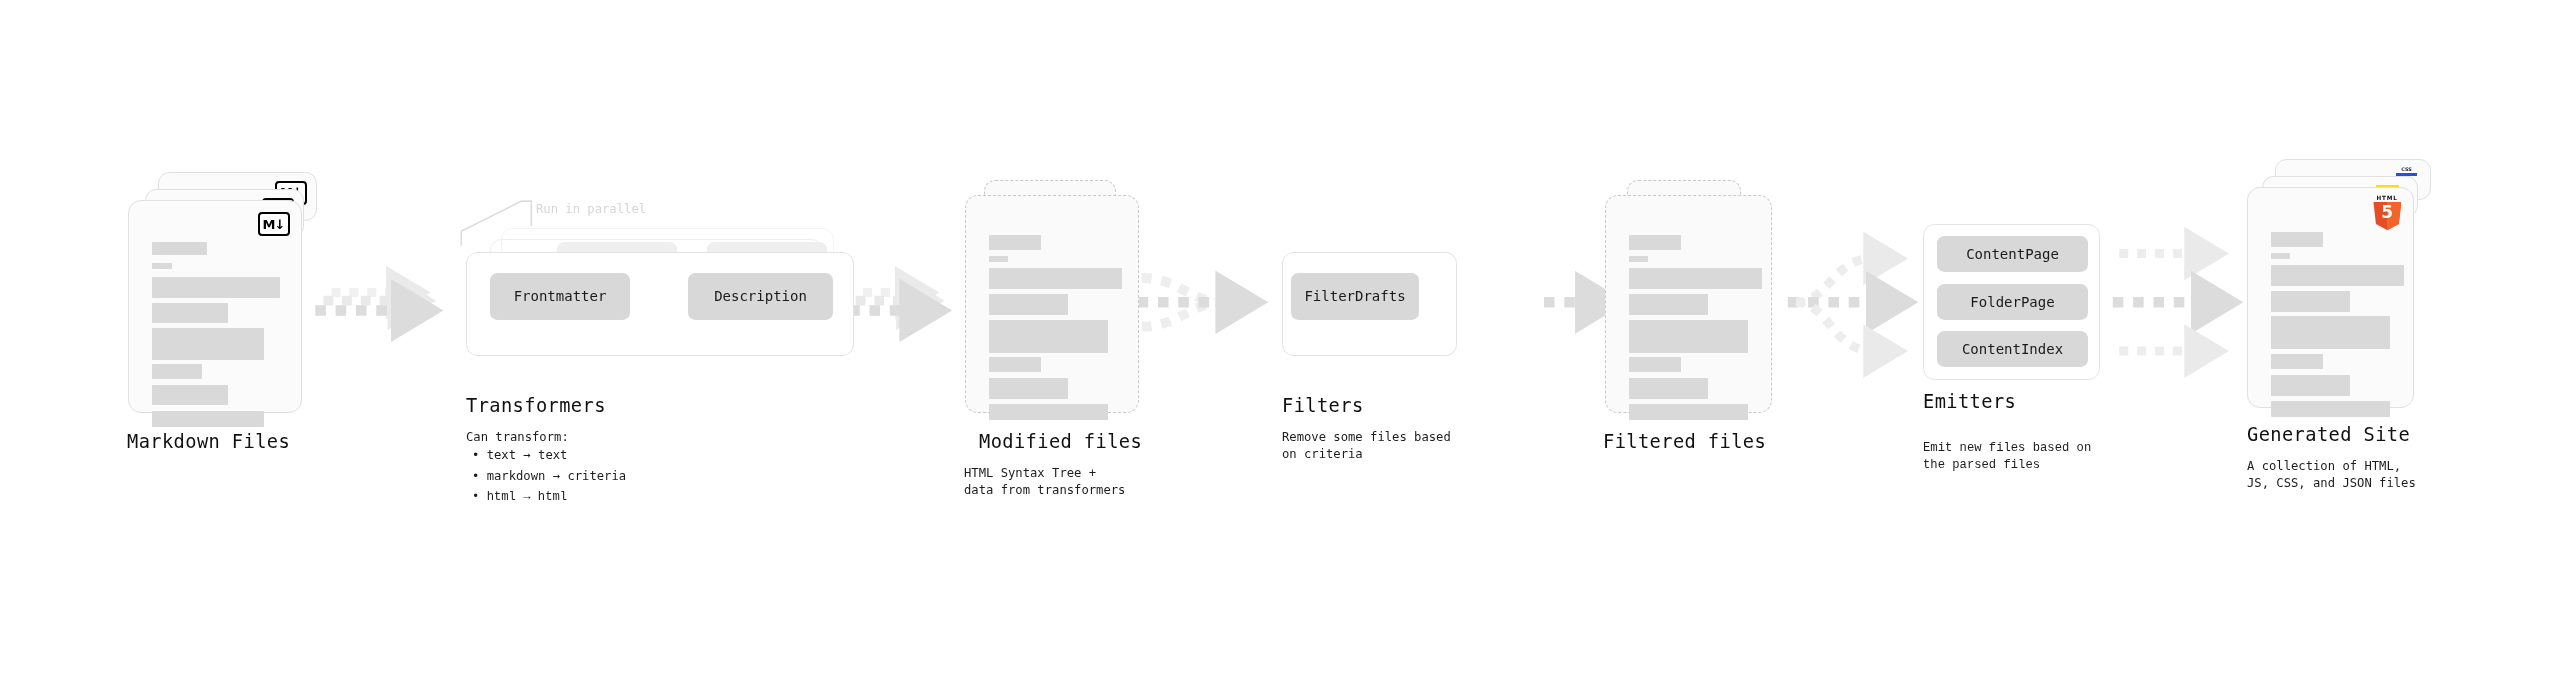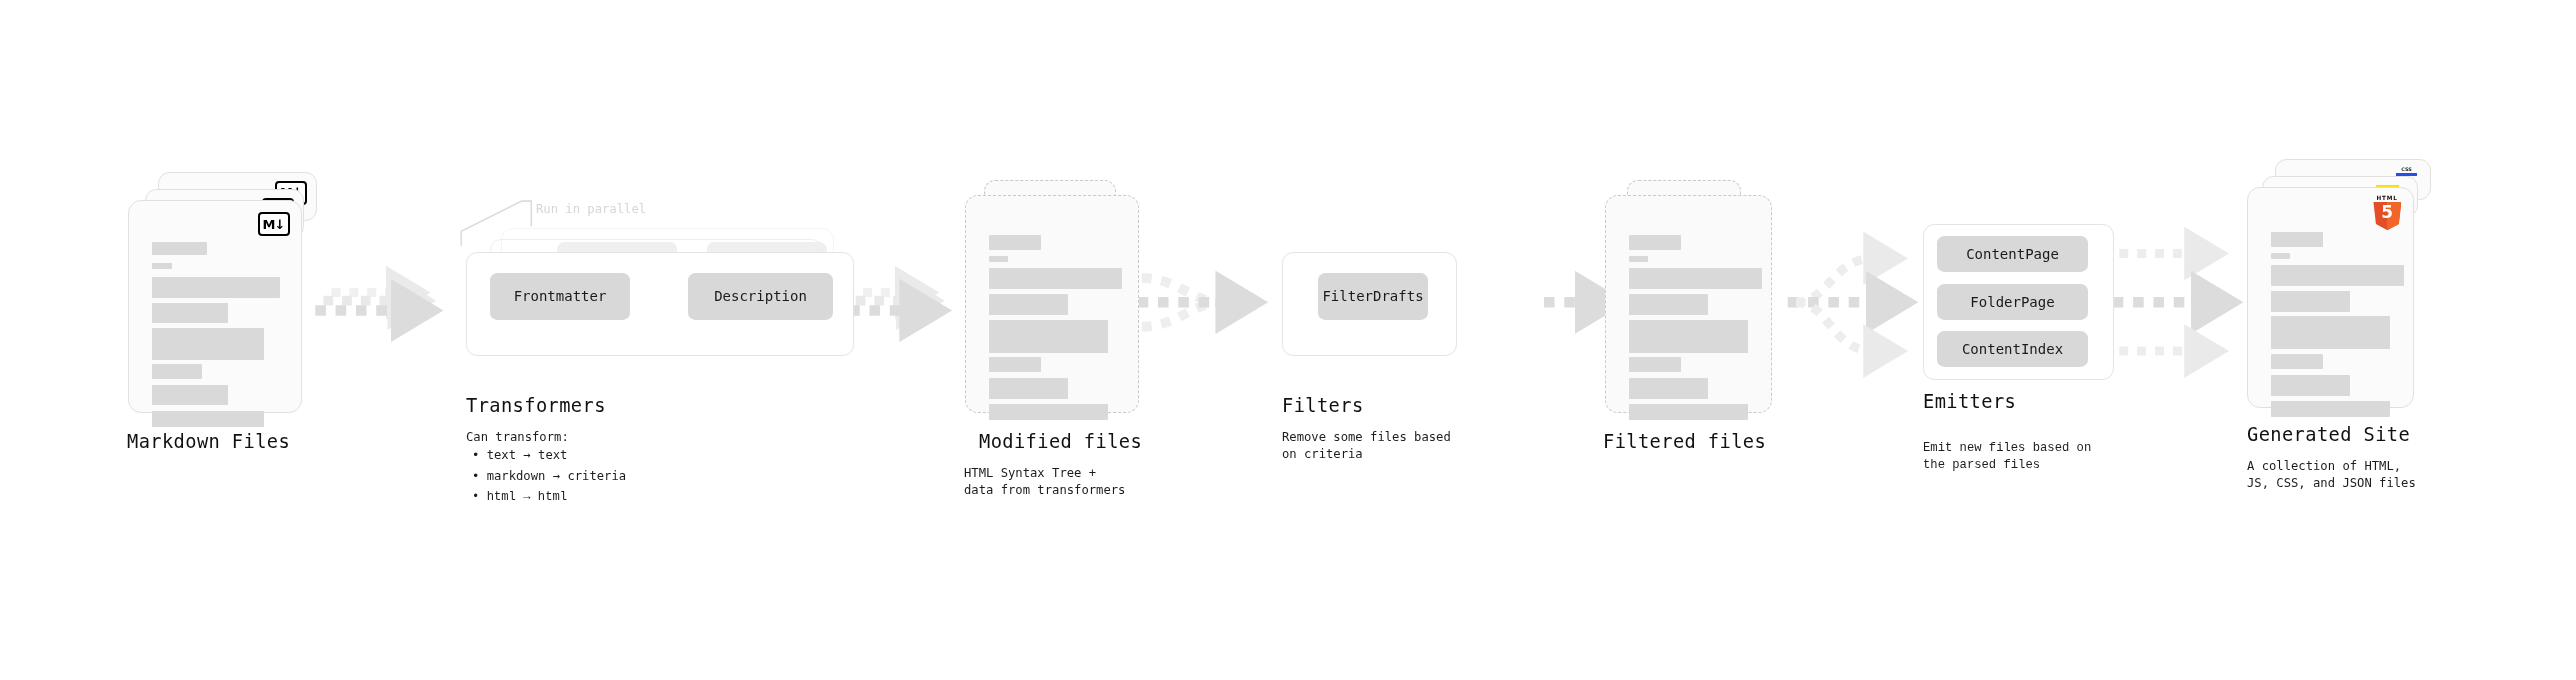--- a/index.html
+++ b/index.html
@@ -248,21 +248,21 @@
       </div>
     </div>
 
     <div class="title" style="left:979px;top:431px;">Modified files</div>
     <div class="caption" style="left:964px;top:465px;">HTML Syntax Tree +
 data from transformers</div>
   </div>
 
   <div class="node">
     <div class="group" style="left:1282px;top:252px;width:175px;height:104px;">
-      <div class="pill" style="left:35px;top:19.5px;width:110px;height:47px;">FilterDrafts</div>
+      <div class="pill" style="left:8px;top:19.5px;width:128px;height:47px;">FilterDrafts</div>
     </div>
 
     <div class="title" style="left:1282px;top:395px;">Filters</div>
     <div class="caption" style="left:1282px;top:429px;">Remove some files based
 on criteria</div>
   </div>
 
   <div class="node">
 
     <div class="doccard dashed" style="left:1627px;top:180px;width:114px;height:32.5px;border-radius:11.4px;"></div>
@@ -277,21 +277,21 @@
         <div class="bar" style="left:23px;top:161px;width:52px;height:15.4px;"></div>
         <div class="bar" style="left:23px;top:182px;width:79px;height:21px;"></div>
         <div class="bar" style="left:23px;top:208px;width:119px;height:16.3px;"></div>
       </div>
     </div>
 
     <div class="title" style="left:1603px;top:431px;">Filtered files</div>
   </div>
 
   <div class="node">
-    <div class="group" style="left:1923px;top:224px;width:191px;height:156px;">
+    <div class="group" style="left:1923px;top:224px;width:177px;height:156px;">
       <div class="pill" style="left:13px;top:11.4px;width:151px;height:36px;">ContentPage</div>
       <div class="pill" style="left:13px;top:59px;width:151px;height:36px;">FolderPage</div>
       <div class="pill" style="left:13px;top:106px;width:151px;height:36px;">ContentIndex</div>
     </div>
 
     <div class="title" style="left:1923px;top:391px;">Emitters</div>
     <div class="caption" style="left:1923px;top:440px;font-family:Liberation Mono, monospace;">Emit new files based on
 the parsed files</div>
   </div>
 

